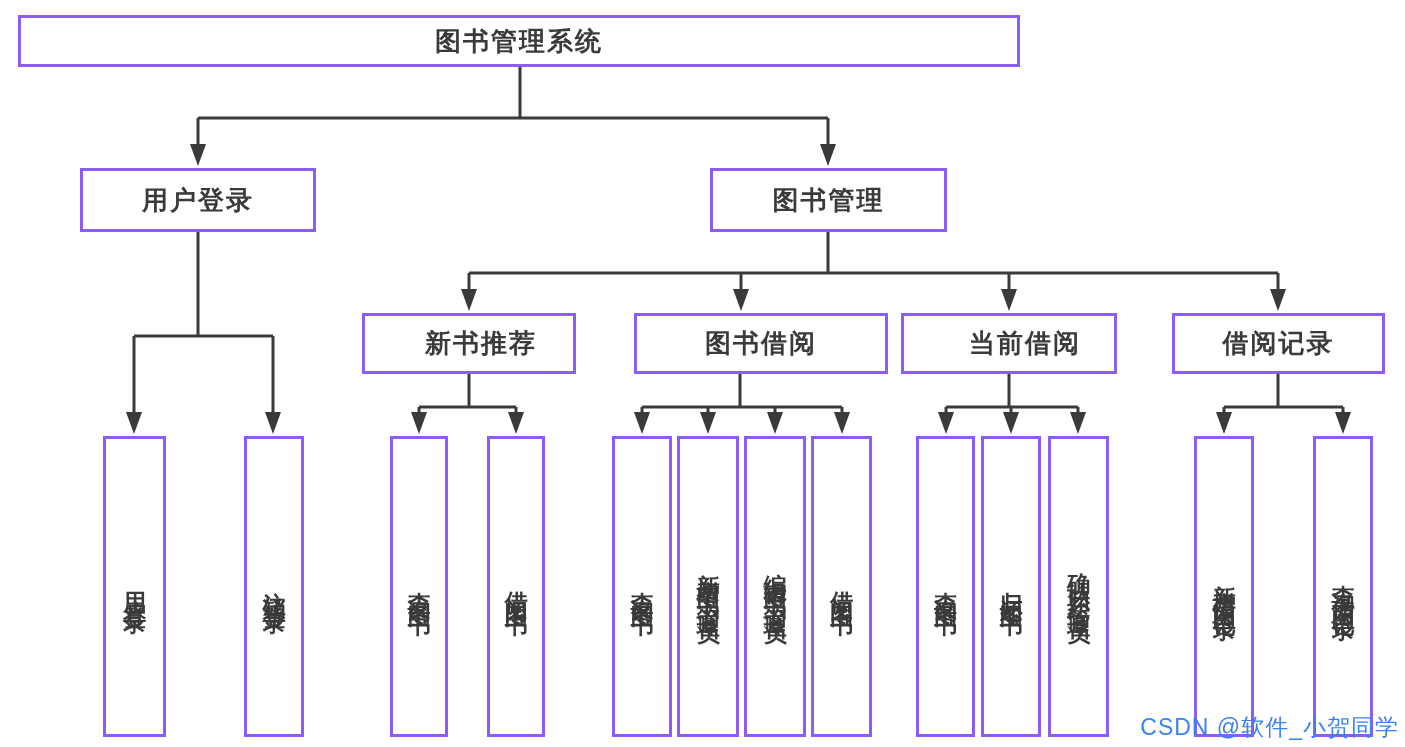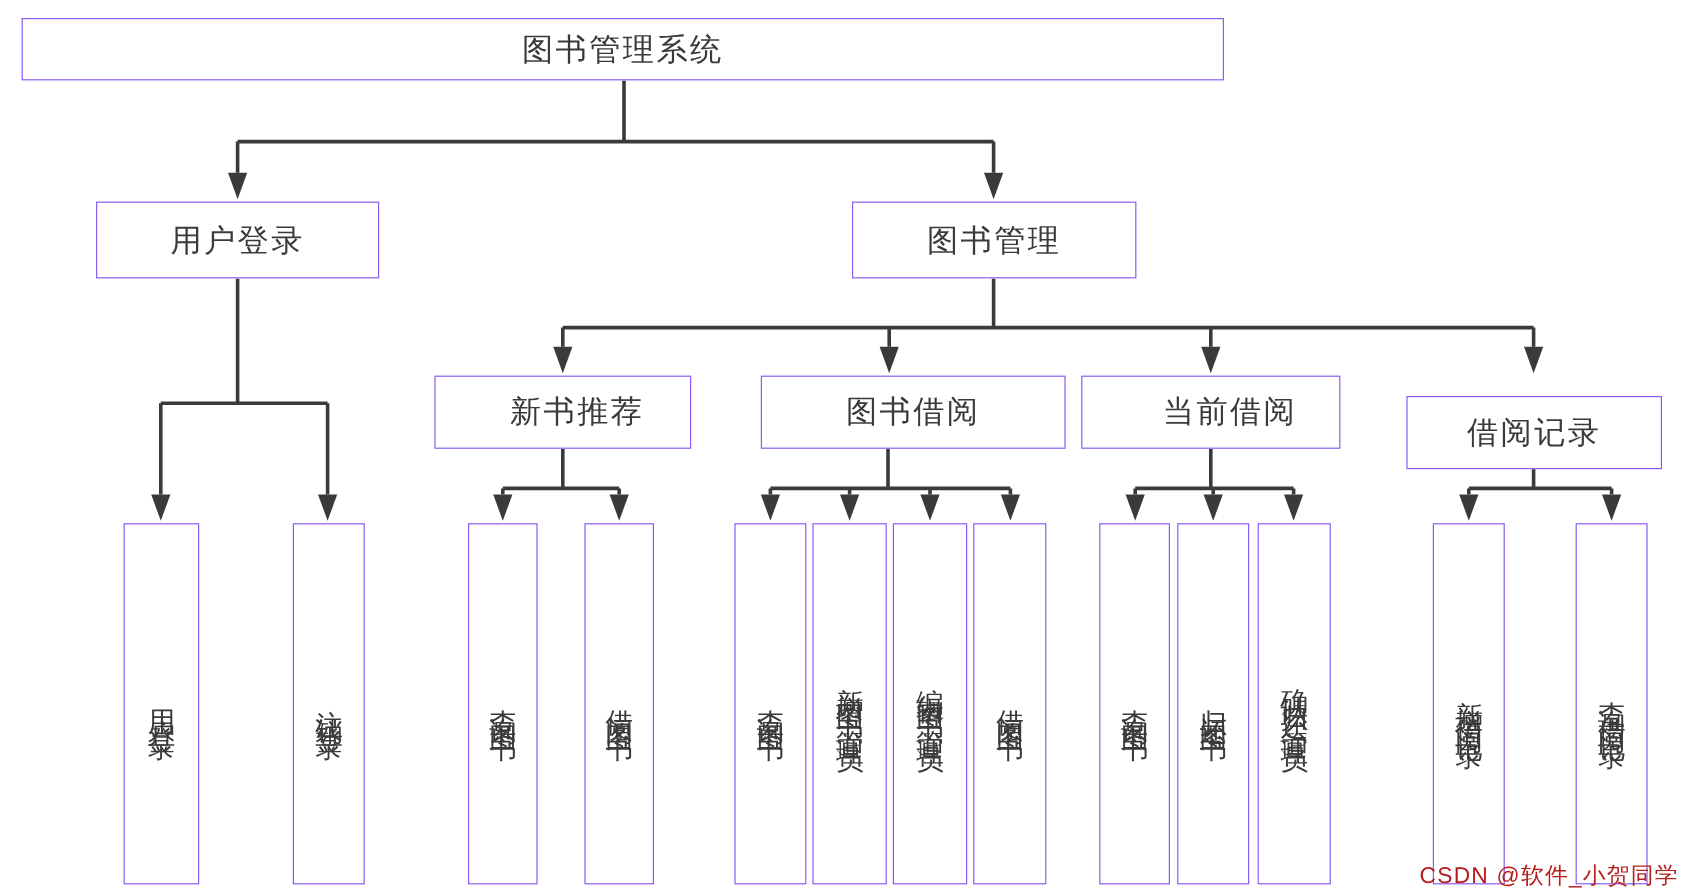--- a/index.html
+++ b/index.html
@@ -2,54 +2,54 @@
 <html><head>
 <meta charset="utf-8">
 <style>
   html,body{margin:0;padding:0;background:#ffffff;}
   .stage{
     position:relative;width:1405px;height:747px;background:#ffffff;
     font-family:"Liberation Sans",sans-serif;color:#3a3a3a;overflow:hidden;
   }
   .connectors{position:absolute;left:0;top:0;width:1405px;height:747px;z-index:0;}
   .node{
-    position:absolute;box-sizing:border-box;border:1px solid #8b5cf6;background:#ffffff;
-    display:flex;align-items:center;justify-content:center;z-index:1;
+    position:absolute;box-sizing:border-box;border:3px solid #8b5cf6;background:#ffffff;
+    display:flex;align-items:center;justify-content:center;z-index:1;font-weight:bold;
   }
   .hnode .label{font-size:26px;letter-spacing:2px;white-space:nowrap;}
   .leaf .label{
     writing-mode:vertical-rl;text-orientation:mixed;
     font-size:23px;letter-spacing:7px;line-height:1.1;
   }
   
   .n-root{left:18px;top:15px;width:1002px;height:52px;}
   .n-user-login{left:80px;top:168px;width:236px;height:64px;}
   .n-book-mgmt{left:710px;top:168px;width:237px;height:64px;align-items:center;}
   .n-new-book{left:362px;top:313px;width:214px;height:61px;padding-left:24px;}
   .n-borrowing{left:634px;top:313px;width:254px;height:61px;}
   .n-current{left:901px;top:313px;width:216px;height:61px;padding-left:32px;}
-  .n-records{left:1172px;top:330px;width:213px;height:61px;}
+  .n-records{left:1172px;top:313px;width:213px;height:61px;}
   
   .leaf{top:436px;height:301px;}
   .lf-1{left:103px;width:63px;}
   .lf-2{left:244px;width:60px;}
   .lf-3{left:390px;width:58px;}
   .lf-4{left:487px;width:58px;}
   .lf-5{left:612px;width:60px;}
   .lf-6{left:677px;width:62px;}
   .lf-7{left:744px;width:62px;}
   .lf-8{left:811px;width:61px;}
   .lf-9{left:916px;width:59px;}
   .lf-10{left:981px;width:60px;}
   .lf-11{left:1048px;width:61px;}
   .lf-12{left:1194px;width:60px;}
   .lf-13{left:1313px;width:60px;}
   .watermark{
     position:absolute;right:6px;bottom:4px;z-index:2;
-    font-size:19px;letter-spacing:1px;color:#b91c1c;white-space:nowrap;
+    font-size:23px;letter-spacing:1px;color:#3b82f6;white-space:nowrap;
   }
 </style>
 </head>
 <body>
 
 <div class="stage">
 
   <svg class="connectors" viewBox="0 0 1405 747" xmlns="http://www.w3.org/2000/svg">
     <g stroke="#3a3a3a" stroke-width="3" fill="none">
       <g>

